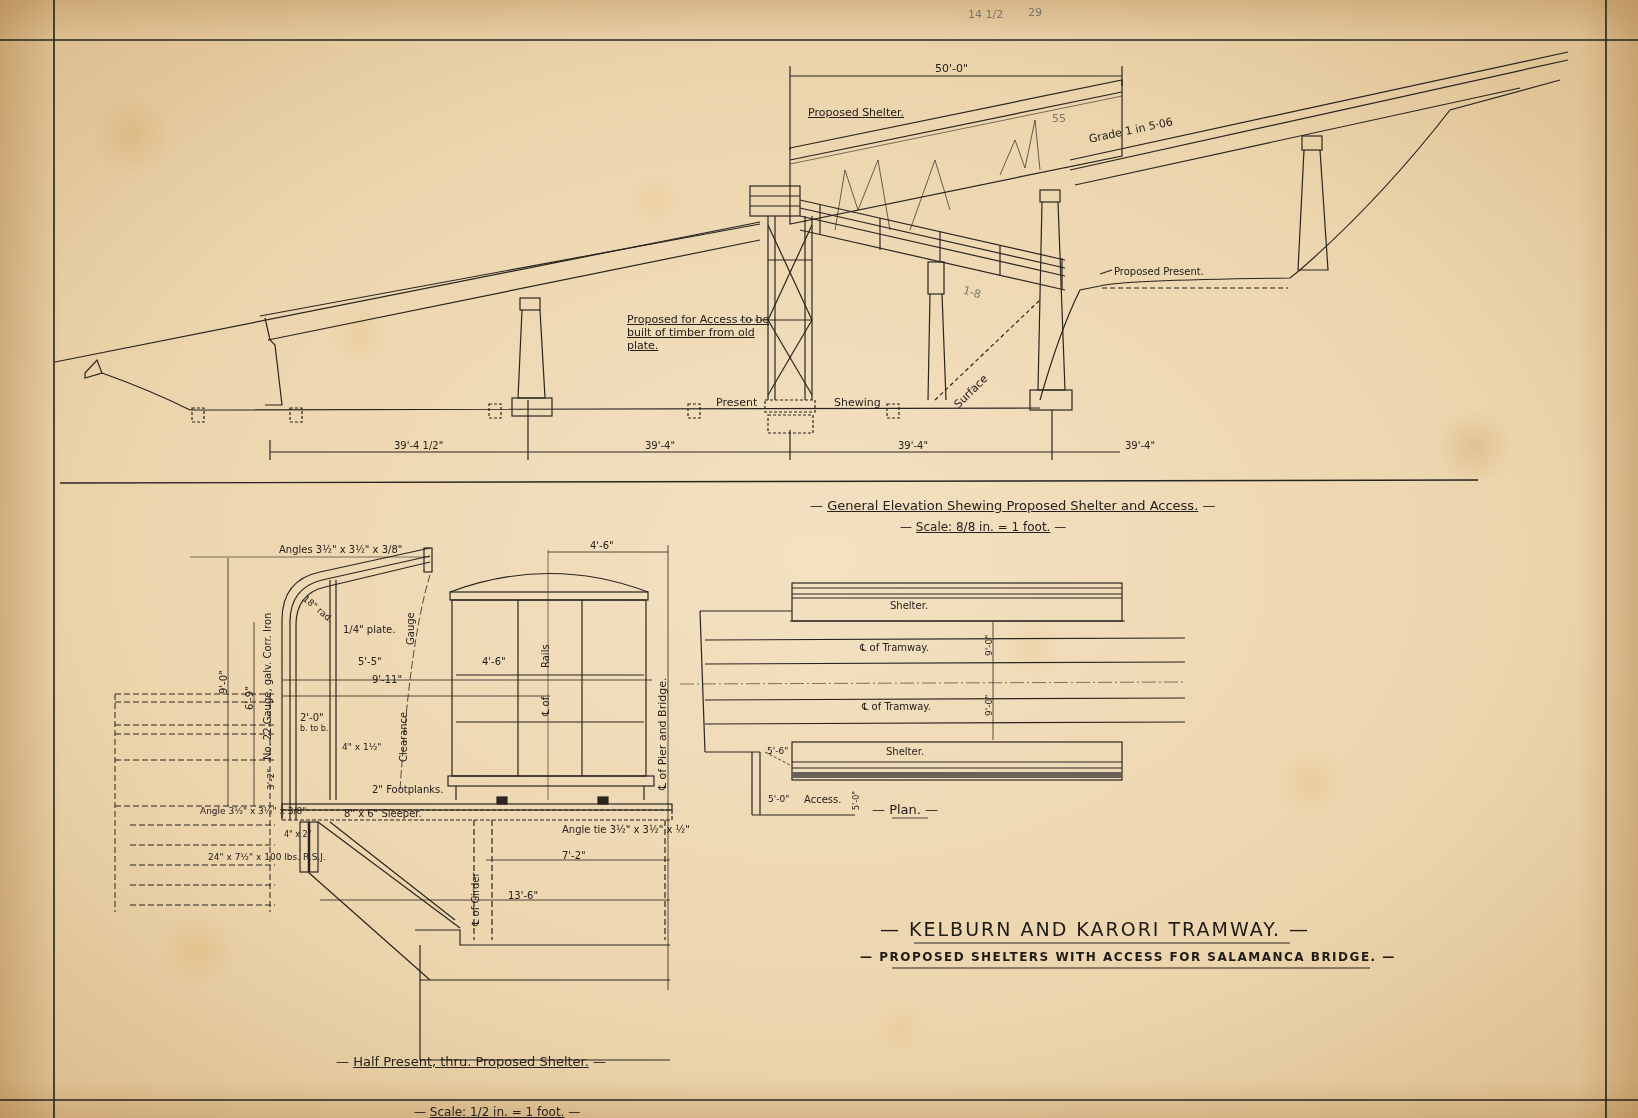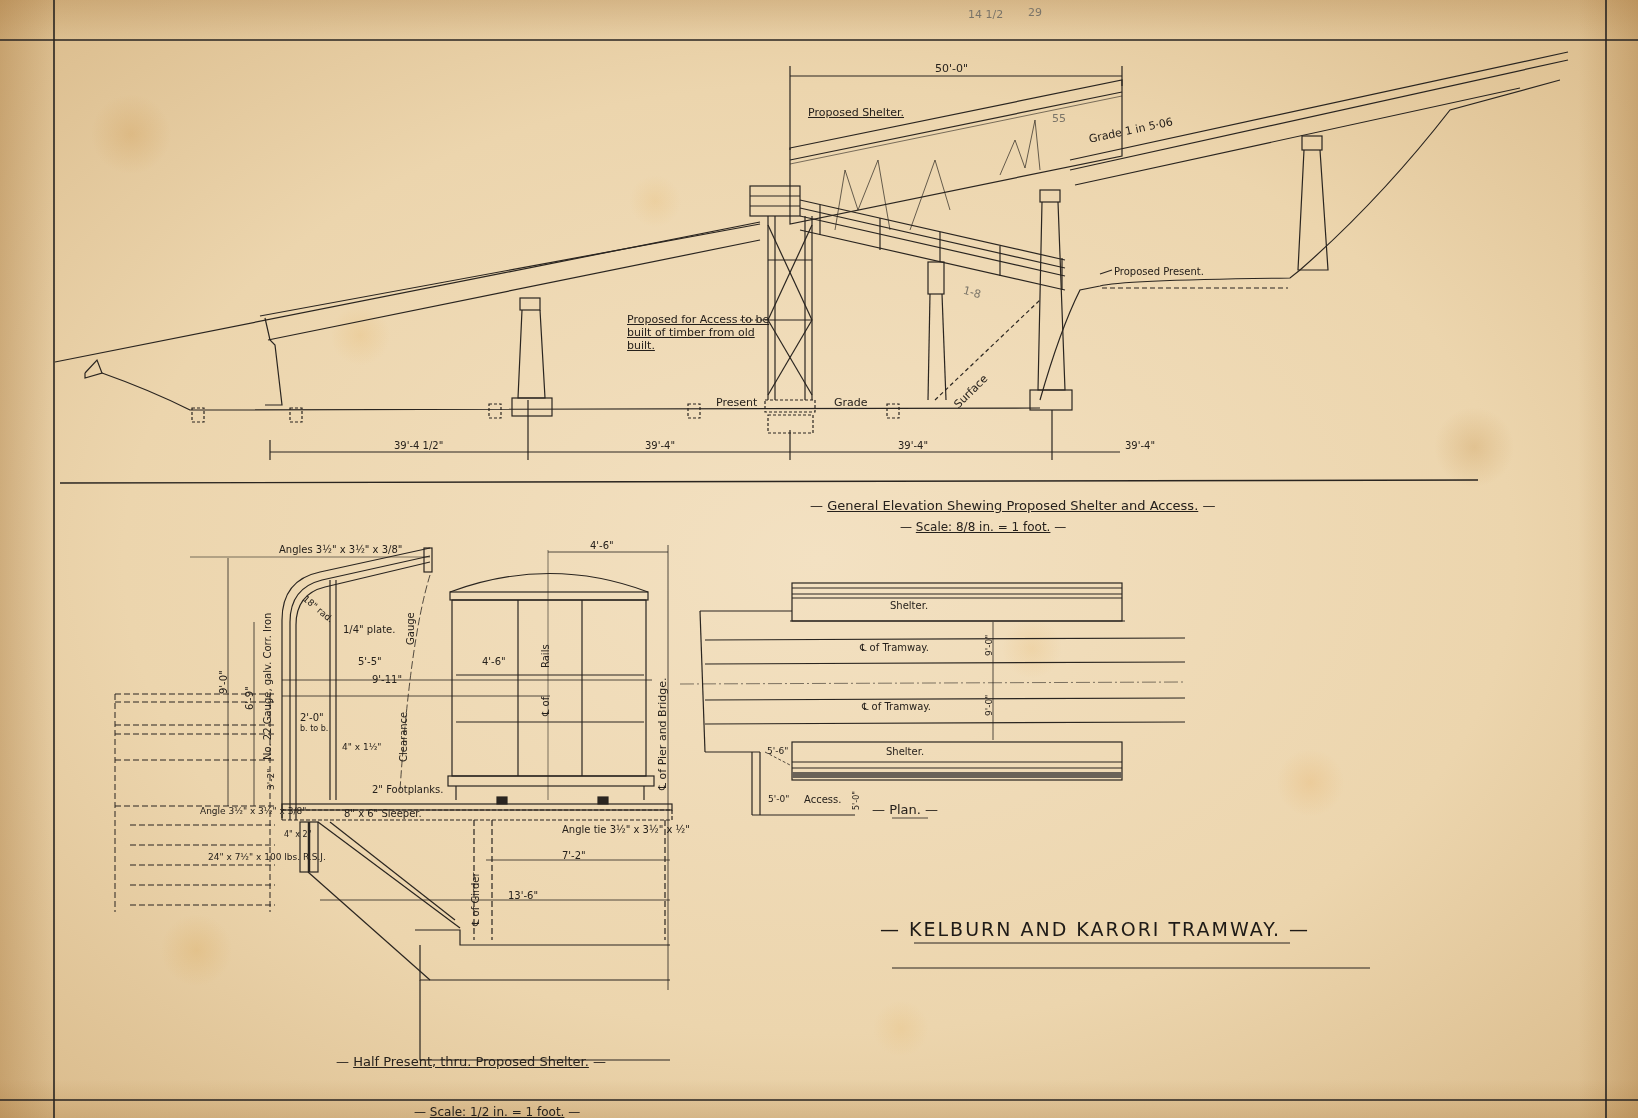--- a/index.html
+++ b/index.html
@@ -263,23 +263,23 @@
 <div class="lbl pencil" style="left:1028px; top:6px;text-align:center;">29</div>
 
 <div class="lbl u" style="left:808px; top:106px;">Proposed Shelter.</div>
 <div class="lbl" style="left:935px; top:62px;">50'-0"</div>
 <div class="lbl" style="left:1088px; top:124px; transform:rotate(-12deg);">Grade 1 in 5·06</div>
 <div class="lbl pencil" style="left:1052px; top:112px;">55</div>
 <div class="lbl pencil" style="left:963px; top:286px; transform:rotate(15deg);">1-8</div>
 <div class="lbl" style="left:1114px; top:266px; font-size:10px;">Proposed Present.</div>
 <div class="lbl u" style="left:627px; top:313px;">Proposed for Access to be</div>
 <div class="lbl u" style="left:627px; top:326px;">built of timber from old</div>
-<div class="lbl u" style="left:627px; top:339px;">built.</div>
+<div class="lbl u" style="left:627px; top:339px;">plate.</div>
 <div class="lbl" style="left:716px; top:396px;text-align:right;">Present</div>
-<div class="lbl" style="left:834px; top:396px;">Grade</div>
+<div class="lbl" style="left:834px; top:396px;">Shewing</div>
 <div class="lbl" style="left:950px; top:385px; transform:rotate(-45deg);">Surface</div>
 
 <div class="lbl" style="left:394px; top:440px; font-size:10px;">39'-4 1/2"</div>
 <div class="lbl" style="left:645px; top:440px; font-size:10px;">39'-4"</div>
 <div class="lbl" style="left:898px; top:440px; font-size:10px;">39'-4"</div>
 <div class="lbl" style="left:1125px; top:440px; font-size:10px;">39'-4"</div>
 
 <div class="lbl caption" style="left:810px; top:498px;">— <span class="u">General Elevation Shewing Proposed Shelter and Access.</span> —</div>
 <div class="lbl small-caption" style="left:900px; top:520px;">— <span class="u">Scale: 8/8 in. = 1 foot.</span> —</div>
 
@@ -321,14 +321,15 @@
 <div class="lbl vert" style="left:984px; top:656px; font-size:9px;">9'-0"</div>
 <div class="lbl vert" style="left:984px; top:716px; font-size:9px;">9'-0"</div>
 <div class="lbl" style="left:886px; top:746px; font-size:10px;">Shelter.</div>
 <div class="lbl" style="left:767px; top:746px; font-size:9px;">5'-6"</div>
 <div class="lbl" style="left:768px; top:794px; font-size:9px;">5'-0"</div>
 <div class="lbl" style="left:804px; top:794px; font-size:10px;">Access.</div>
 <div class="lbl vert" style="left:852px; top:810px; font-size:8px;">5'-0"</div>
 <div class="lbl caption" style="left:872px; top:802px;">— <span>Plan.</span> —</div>
 
 <div class="title-main">— <span>KELBURN AND KARORI TRAMWAY.</span> —</div>
+<div class="title-sub">— <span>PROPOSED SHELTERS WITH ACCESS FOR SALAMANCA BRIDGE.</span> —</div>
 
 </div>
 
 </body></html>

